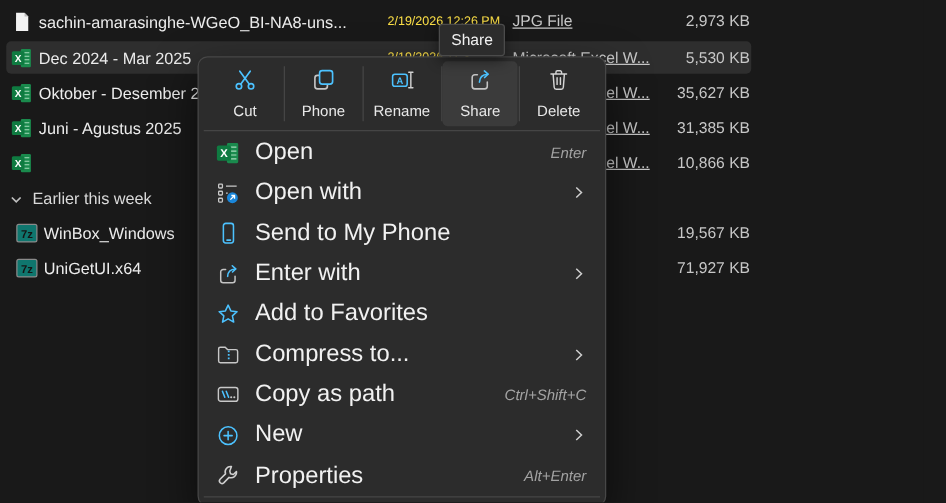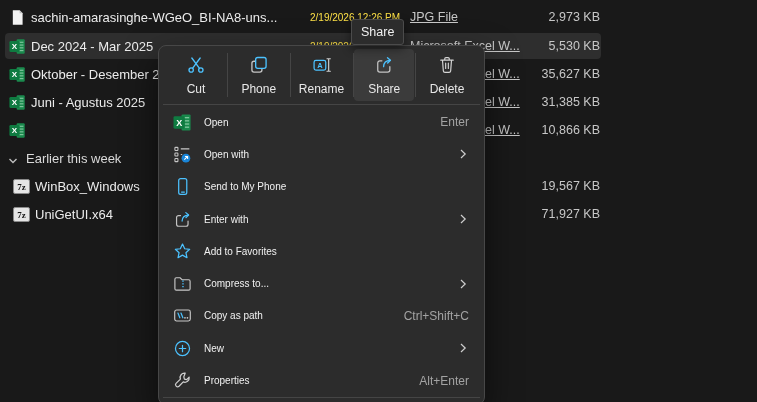--- a/index.html
+++ b/index.html
@@ -15,38 +15,38 @@
   .frow.indent .ficon { left:13px; }
   .fname { position:absolute; left:31px; top:0; line-height:27px; font-size:13px; color:#ececec; white-space:nowrap; }
   .frow.indent .fname { left:35px; }
   .fdate { position:absolute; left:270px; top:0; line-height:27px; font-size:10px; color:#fde047; white-space:nowrap;margin-left:40px; }
   .ftype { position:absolute; left:410px; top:0; line-height:27px; font-size:12.5px; color:#c7c7c7; white-space:nowrap;text-decoration:underline; }
   .fsize { position:absolute; left:470px; width:130px; top:0; line-height:27px; font-size:12.5px;
     color:#c7c7c7; text-align:right; white-space:nowrap; }
   .group-row { position:absolute; left:4px; width:757px; height:27px; }
   .gchev { position:absolute; left:3px; top:8px; width:12px; height:12px; }
   .glabel { position:absolute; left:22px; top:0; line-height:27px; font-size:13px; color:#dadada; }
-  .zip7 { width:17px; height:15px; margin-top:1px; background:#e5e5e5; border:1px solid #8a8a8a; border-radius:2px;
-    color:#151515; font-size:9px; font-weight:bold; display:flex; align-items:center; justify-content:center;font-family:Liberation Serif, serif; }
+  .zip7 { width:17px; height:15px; margin-top:1px; background:#0f766e; border:1px solid #8a8a8a; border-radius:2px;
+    color:#151515; font-size:9px; font-weight:bold; display:flex; align-items:center; justify-content:center; }
 
   
   .menu { position:absolute; left:158px; top:45px; width:327px; height:360px; background:#2c2c2c;
     border:1px solid #474747; border-radius:8px; box-shadow:0 14px 34px rgba(0,0,0,.55); z-index:5; }
   .toolbar { height:58px; display:flex; align-items:center; justify-content:space-between; padding:0 7px; }
   .tbtn { position:relative; width:60px; height:52px; display:flex; flex-direction:column; align-items:center;
     justify-content:center; gap:3px; border-radius:4px; }
   .tbtn:not(:last-child)::after { content:""; position:absolute; right:-2px; top:4px; bottom:4px; width:1px; background:#454545; }
   .tbtn.hovered { background:#3b3b3b; }
   .tbtn .tlabel { font-size:12px; color:#e8e8e8; }
   .menu-divider { height:1px; background:#454545; margin:0 4px; }
   .menu-items { padding-top:1px; }
   .menu-item { height:32.3px; margin:0 5px; padding:0 10px 0 8px; display:flex; align-items:center; border-radius:4px; }
   .mi-icon { width:20px; height:20px; margin-right:12px; display:flex; align-items:center; justify-content:center; }
-  .mi-label { font-size:10px; color:#f1f1f1; white-space:nowrap; }
-  .mi-right { margin-left:auto; display:flex; align-items:flex-end; }
+  .mi-label { font-size:19px; color:#f1f1f1; white-space:nowrap; }
+  .mi-right { margin-left:auto; display:flex; align-items:flex-end;font-style:italic; }
   .mi-shortcut { font-size:12px; color:#a3a3a3; white-space:nowrap; }
   .mi-chevron { width:12px; height:12px; display:flex; }
 
   
   .tooltip { position:absolute; left:351px; top:19px; z-index:10; background:#2c2c2c;
     border:1px solid #4b4b4b; border-radius:3px; padding:5px 9px; font-size:12.5px; color:#f0f0f0;
     box-shadow:0 4px 10px rgba(0,0,0,.45); }
 </style>
 </head>
 <body>

